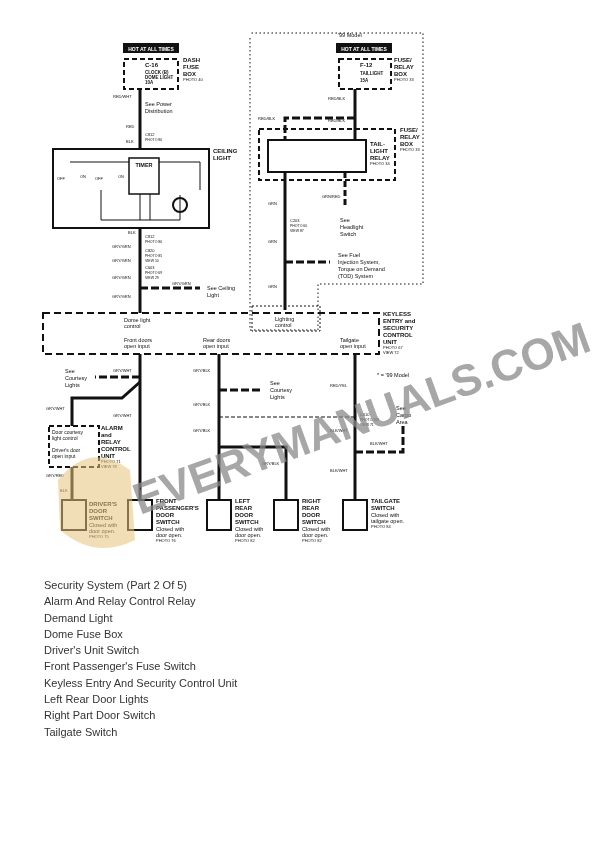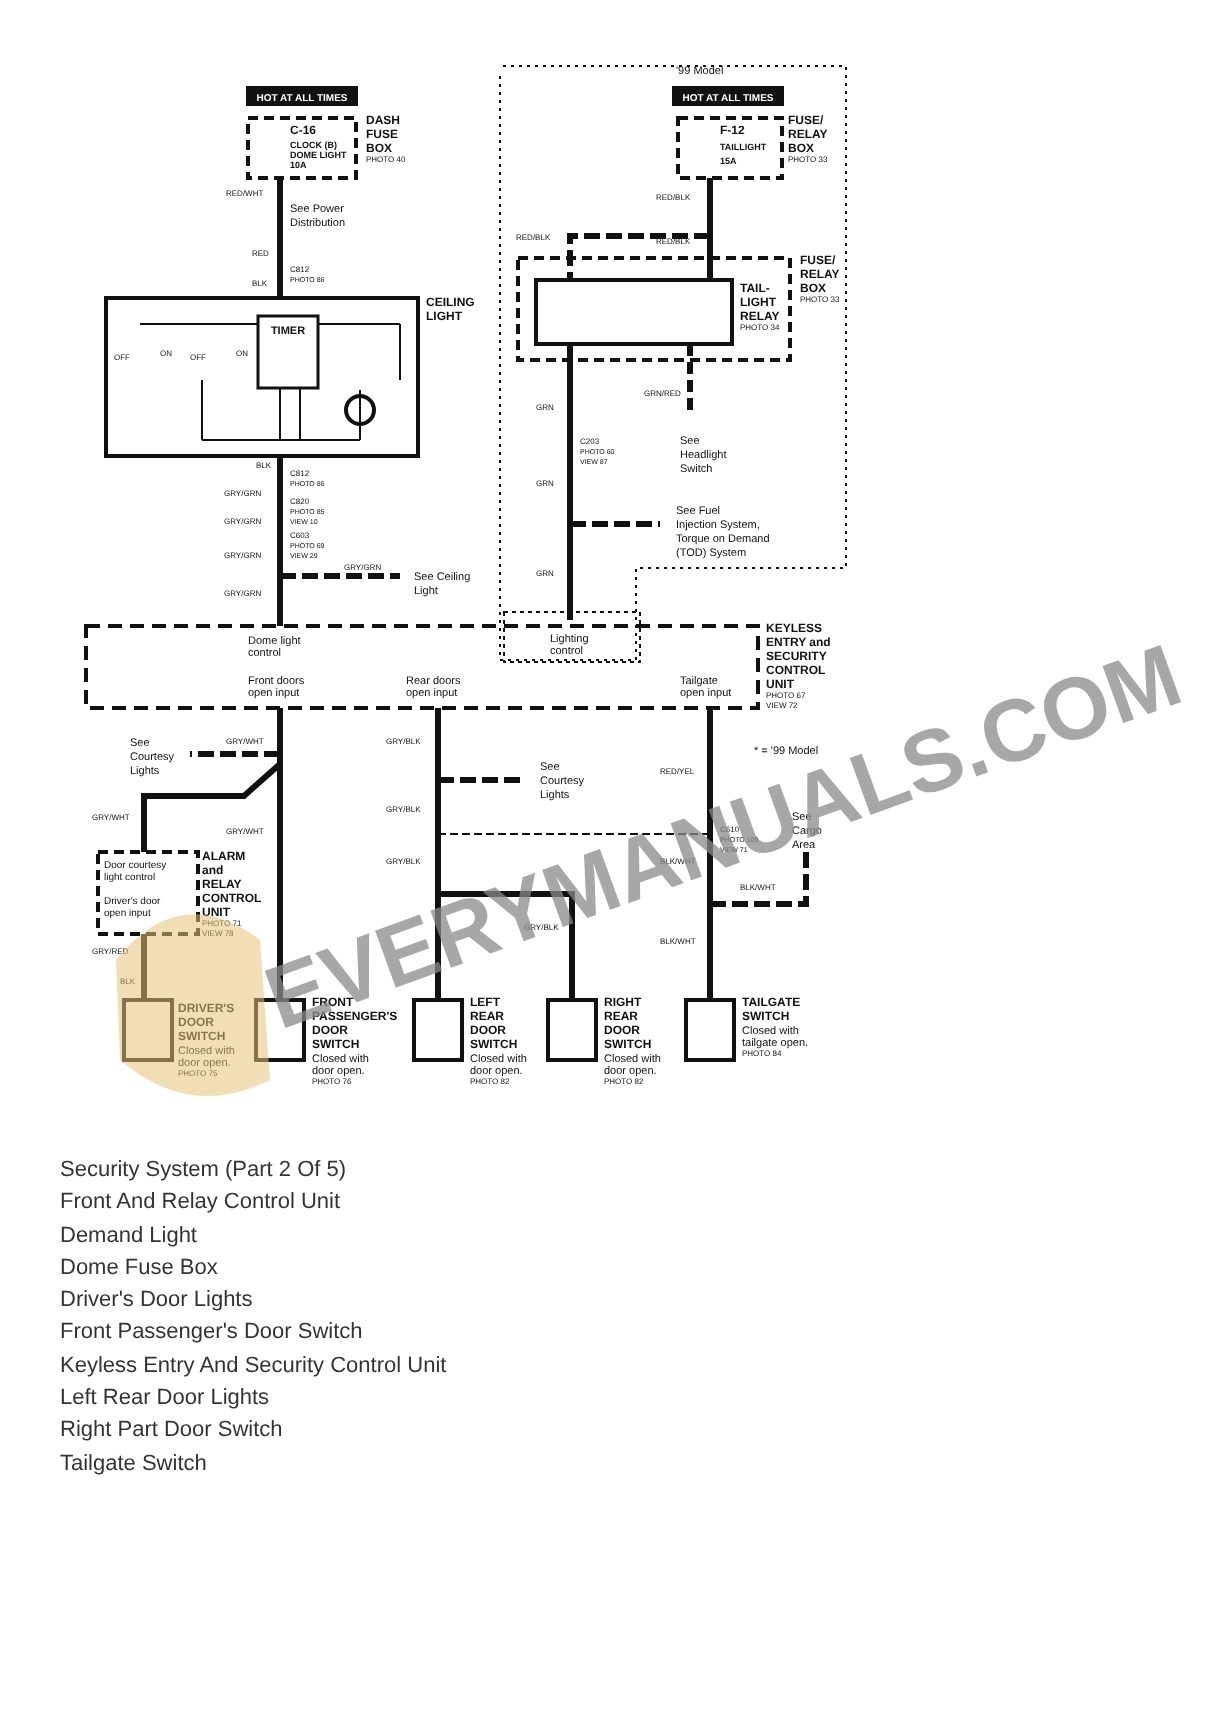--- a/index.html
+++ b/index.html
@@ -1,21 +1,21 @@
 <!DOCTYPE html>
 <html><head>
 <meta charset="utf-8">
 <style>
   html, body { margin:0; padding:0; background:#ffffff; }
   body { width:612px; height:866px; position:relative; overflow:hidden; font-family:"Liberation Sans", sans-serif; }
   .diagram { position:absolute; left:0; top:0; width:612px; height:560px; }
   .diagram svg { position:absolute; left:0; top:0; }
   .t { font-family:"Liberation Sans", sans-serif; fill:#111; }
   .b { font-weight:bold; }
-  .caption { position:absolute; left:30px; top:577px; }
+  .caption { position:absolute; left:44px; top:577px; }
   .caption div { font-size:11px; line-height:16.3px; color:#333; font-family:"Liberation Sans", sans-serif; }
   .wm { position:absolute; left:0; top:0; width:612px; height:560px; pointer-events:none; }
 </style>
 </head>
 <body>
 
 <div class="diagram">
 <svg width="612" height="560" viewBox="0 0 612 560" xmlns="http://www.w3.org/2000/svg">
   <g stroke="#111" fill="none">
 
@@ -251,22 +251,22 @@
 </svg>
 
 <svg class="wm" width="612" height="560" viewBox="0 0 612 560">
   <path d="M58,480 Q90,440 130,470 L135,540 Q95,560 60,530 Z" fill="#e8c27a" opacity="0.55"></path>
   <text x="140" y="515" font-size="44" font-weight="bold" fill="#8a8a8a" opacity="0.75" transform="rotate(-20 140 515)" font-family="Liberation Sans, sans-serif">EVERYMANUALS.COM</text>
 </svg>
 </div>
 
 <div class="caption">
   <div>Security System (Part 2 Of 5)</div>
-  <div>Front And Relay Control Unit</div>
+  <div>Alarm And Relay Control Relay</div>
   <div>Demand Light</div>
   <div>Dome Fuse Box</div>
-  <div>Driver's Door Lights</div>
-  <div>Front Passenger's Door Switch</div>
+  <div>Driver's Unit Switch</div>
+  <div>Front Passenger's Fuse Switch</div>
   <div>Keyless Entry And Security Control Unit</div>
   <div>Left Rear Door Lights</div>
   <div>Right Part Door Switch</div>
   <div>Tailgate Switch</div>
 </div>
 
 </body></html>

